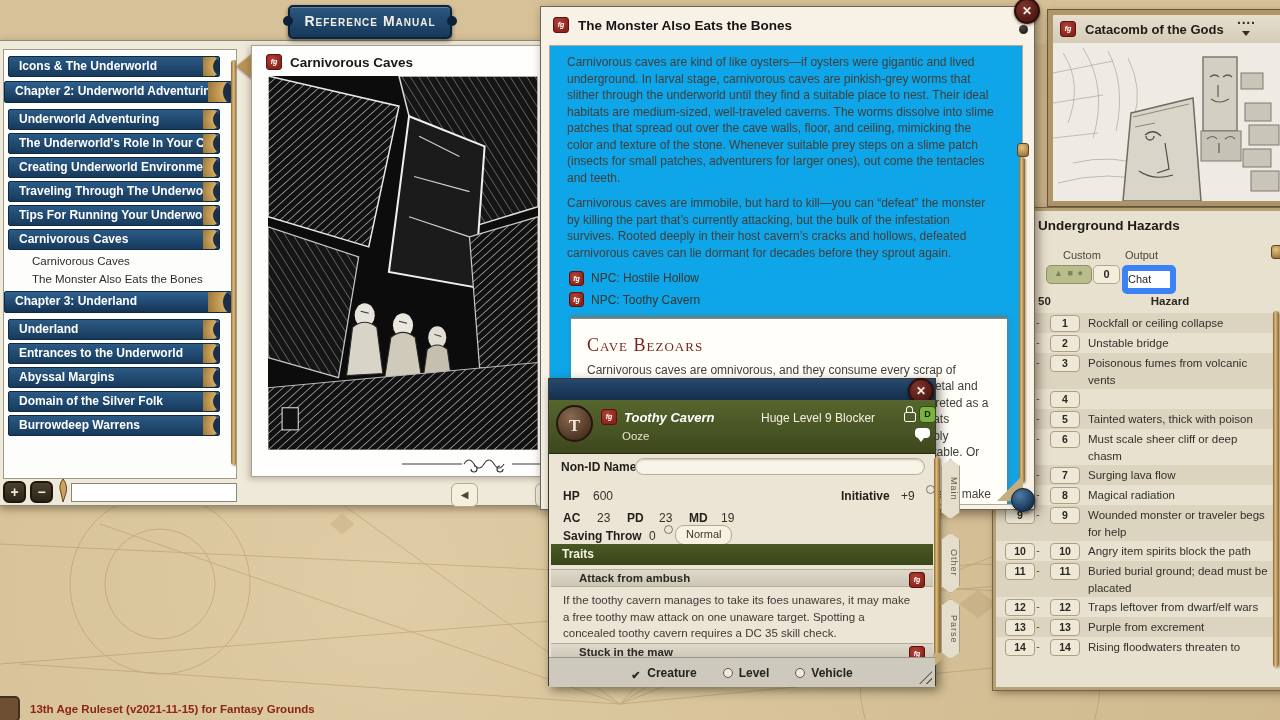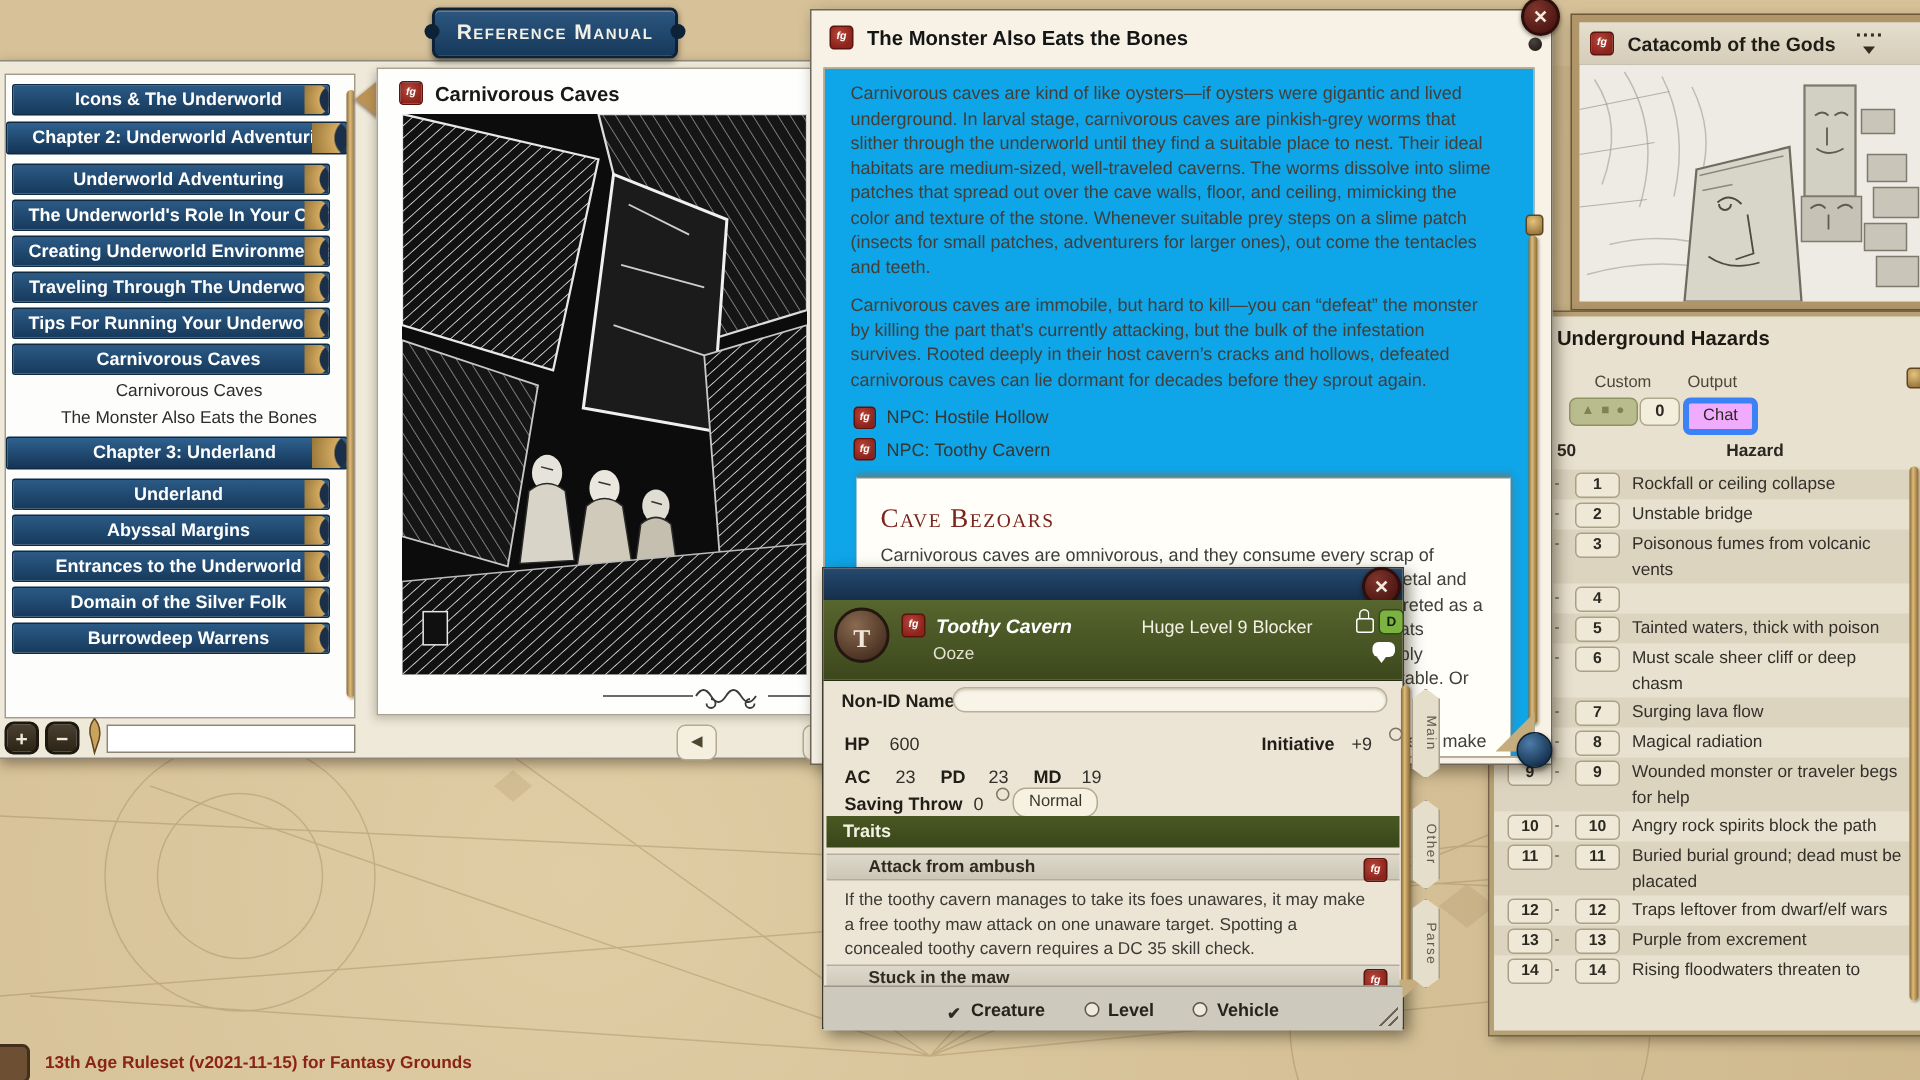--- a/index.html
+++ b/index.html
@@ -42,21 +42,21 @@
     text-align:center;line-height:28px;}
   .banner::before,.banner::after{content:"";position:absolute;top:9px;width:10px;height:10px;
     background:#0d2236;border-radius:50%;}
   .banner::before{left:-7px;} .banner::after{right:-7px;}
   .sidebar{position:absolute;left:4px;top:8px;width:232px;height:428px;background:#fdfdfb;
     border:1px solid #a39b89;overflow:hidden;}
   .navlist{position:absolute;left:0;top:6px;width:100%;}
   .nav-item{position:relative;box-sizing:border-box;height:21px;margin:0 0 3px 4px;width:212px;
     background:linear-gradient(#2b5a85,#173a5c);border:1px solid #0f2a43;border-radius:2px;
     color:#fff;font-weight:bold;font-size:12px;line-height:19px;padding-left:10px;
-    white-space:nowrap;overflow:hidden;cursor:pointer;text-align:center;}
+    white-space:nowrap;overflow:hidden;cursor:pointer;}
   .nav-item::after{content:"";position:absolute;right:-1px;top:-1px;width:17px;height:21px;
     background:radial-gradient(circle at 118% 50%, #1b3048 42%, #d2a95f 46%, #9c793c 95%);
     border-radius:0 10px 10px 0;}
   .nav-item.chapter{margin-left:0;width:228px;height:22px;margin-top:4px;margin-bottom:6px;
     background:linear-gradient(#2f618f,#143455);}
   .nav-item.chapter::after{width:24px;height:22px;}
   .nav-item.subitem{background:none;border:none;color:#2c2c2c;font-weight:normal;font-size:11.5px;
     height:16px;line-height:16px;padding-left:24px;margin-bottom:2px;}
   .nav-item.subitem::after{display:none;}
   .side-rod{left:227px;top:10px;height:405px;}
@@ -196,21 +196,21 @@
   .haz-custom-label,.haz-output-label{position:absolute;top:38px;font-size:11px;color:#4d463a;}
   .haz-custom-label{left:67px;} .haz-output-label{left:129px;}
   .dice-btn{position:absolute;left:50px;top:54px;width:44px;height:17px;border-radius:5px;
     background:#b9bd8e;border:1px solid #8f9465;text-align:center;line-height:15px;font-size:9px;
     color:#7d8352;cursor:pointer;letter-spacing:1px;}
   .dice-btn::before{content:"▲ ■ ●";}
   .num-field{position:absolute;left:97px;top:54px;width:25px;height:17px;border-radius:5px;
     background:#f3eddc;border:1px solid #b0a78d;font-weight:bold;font-size:11px;text-align:center;
     line-height:16px;color:#2b2822;}
   .chat-btn{position:absolute;left:126px;top:54px;width:42px;height:17px;border-radius:5px;
-    background:#f0abfc;border:4px solid #3b82f6;font-size:11px;text-align:center;line-height:16px;
+    background:#ffffff;border:6px solid #3b82f6;font-size:11px;text-align:left;line-height:16px;
     color:#2b2822;cursor:pointer;}
   .haz-cols{position:absolute;left:0;top:84px;width:280px;height:16px;font-weight:bold;font-size:11.5px;color:#2b2822;}
   .haz-col-dice{position:absolute;left:42px;}
   .haz-col-name{position:absolute;left:79px;width:190px;text-align:center;}
   .haz-rows{position:absolute;left:0;top:102px;width:280px;}
   .haz-row{position:relative;display:flex;align-items:flex-start;min-height:17px;padding:2px 0 1px 0;
     margin-bottom:0;}
   .haz-row:nth-of-type(odd){background:#ddd4c0;}
   .num-btn{flex:none;width:28px;height:15px;margin-left:9px;border-radius:4px;background:#efe8d6;
     border:1px solid #ac9f84;font-weight:bold;font-size:10.5px;text-align:center;line-height:14px;
@@ -289,25 +289,25 @@
 
           <div class="nav-item chapter">
             <span class="nav-label">Chapter 3: Underland</span>
           </div>
 
           <div class="nav-item section">
             <span class="nav-label">Underland</span>
           </div>
 
           <div class="nav-item section">
+            <span class="nav-label">Entrances to the Underworld</span>
+          </div>
+
+          <div class="nav-item section">
             <span class="nav-label">Abyssal Margins</span>
-          </div>
-
-          <div class="nav-item section">
-            <span class="nav-label">Entrances to the Underworld</span>
           </div>
 
           <div class="nav-item section">
             <span class="nav-label">Domain of the Silver Folk</span>
           </div>
 
           <div class="nav-item section">
             <span class="nav-label">Burrowdeep Warrens</span>
           </div>
 
@@ -482,21 +482,21 @@
           <span class="num-btn">9</span>
           <span class="num-dash">-</span>
           <span class="num-btn">9</span>
           <span class="haz-text">Wounded monster or traveler begs for help</span>
         </div>
 
         <div class="haz-row">
           <span class="num-btn">10</span>
           <span class="num-dash">-</span>
           <span class="num-btn">10</span>
-          <span class="haz-text">Angry rock spirits block the path</span>
+          <span class="haz-text">Angry item spirits block the path</span>
         </div>
 
         <div class="haz-row">
           <span class="num-btn">11</span>
           <span class="num-dash">-</span>
           <span class="num-btn">11</span>
           <span class="haz-text">Buried burial ground; dead must be placated</span>
         </div>
 
         <div class="haz-row">

